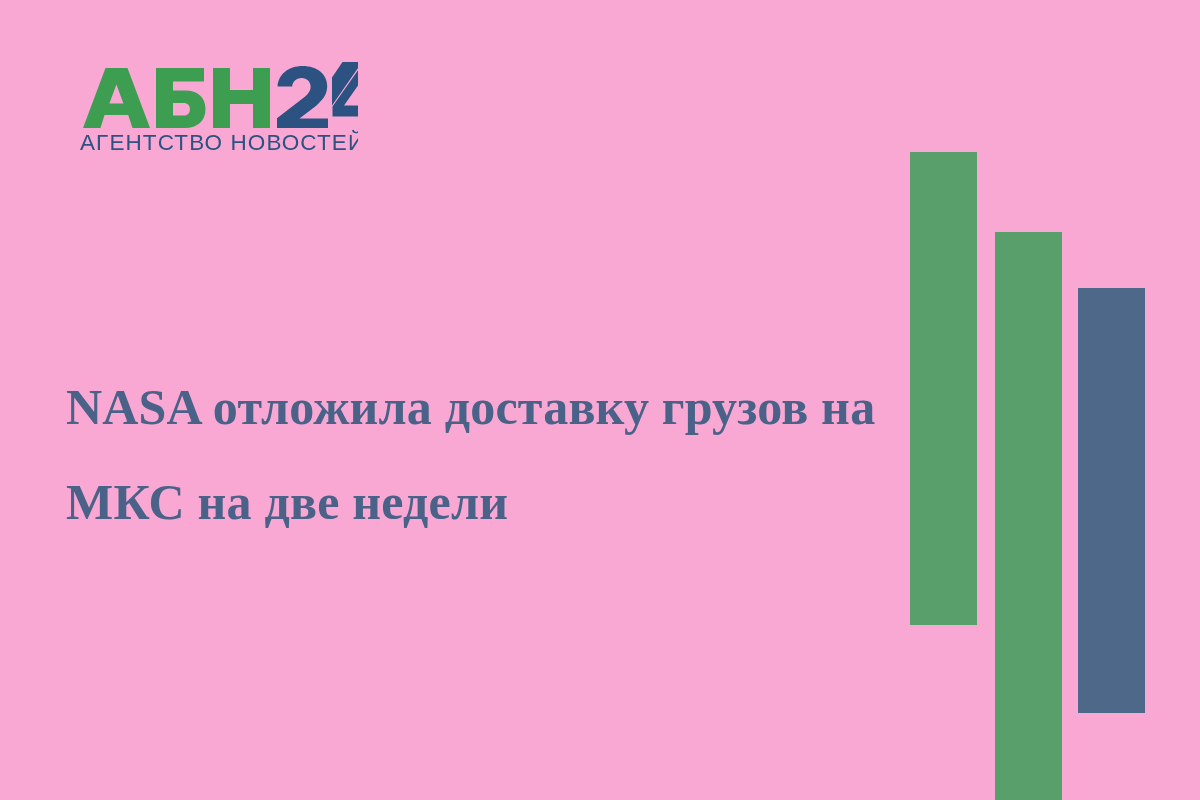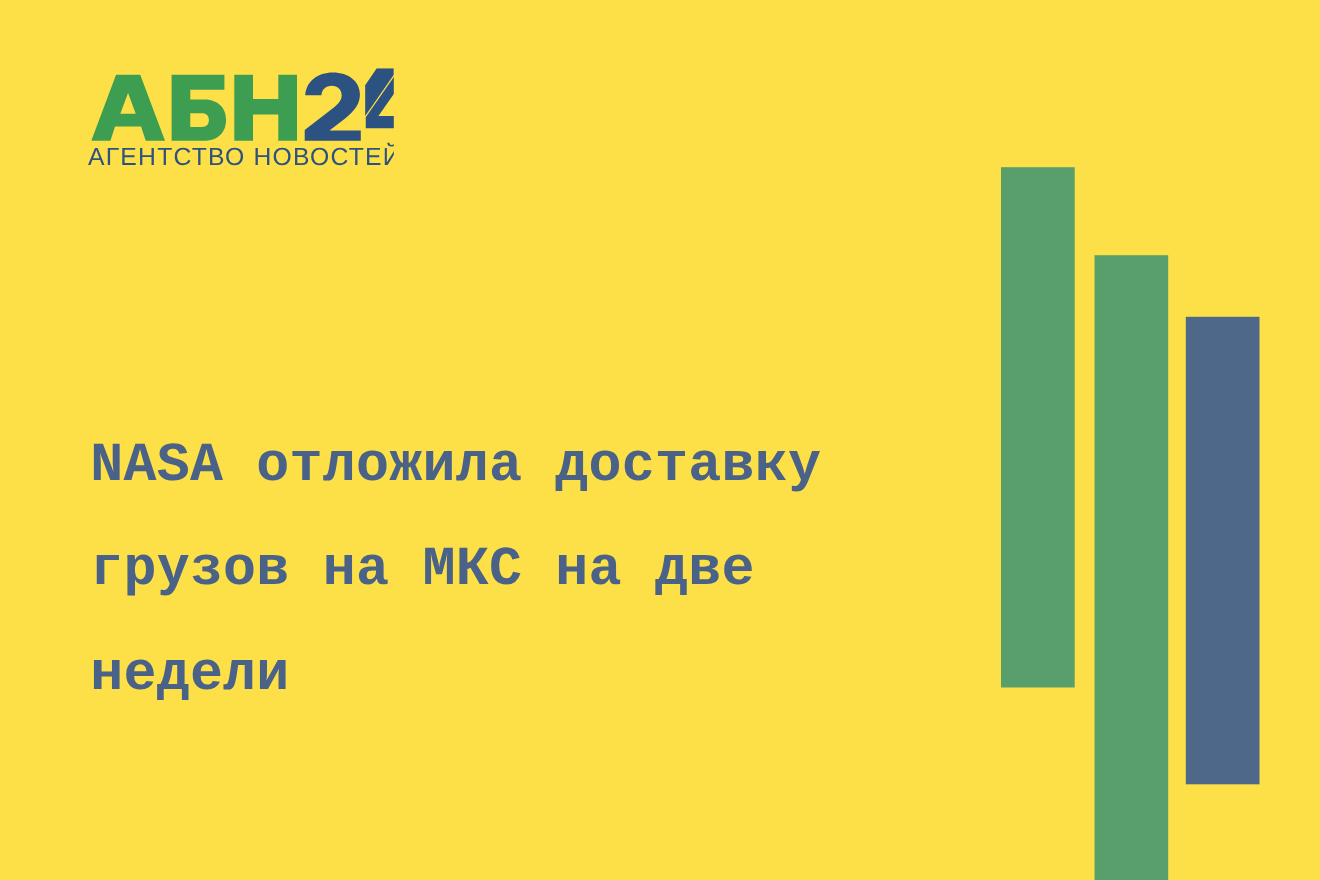--- a/index.html
+++ b/index.html
@@ -67,34 +67,34 @@
     width: 278px;
     height: 92px;
   }
 
   
   .headline {
     position: absolute;
     left: 66px;
     top: 360px;
     width: 810px;
-    margin: 16px;
+    margin: 0;
     color: #4a6287;
-    font-family: Liberation Mono, monospace;
+    font-family: Liberation Serif, serif;
     font-weight: 700;
     font-size: 50px;
     line-height: 95px;
     letter-spacing: 0.2px;
     white-space: pre-line;
   }
 </style>
 </head>
 <body style="background: rgb(237, 237, 237);">
 
-<div class="card" style="background: #fde047;">
+<div class="card" style="background: #f9a8d4;">
 
   <div class="bars">
     <div class="bar bar-1"></div>
     <div class="bar bar-2"></div>
     <div class="bar bar-3"></div>
   </div>
 
   <div class="logo">
     <svg class="logo-mark" viewBox="0 0 278 92" xmlns="http://www.w3.org/2000/svg" aria-hidden="true">
       <g fill="#3d9e52">

